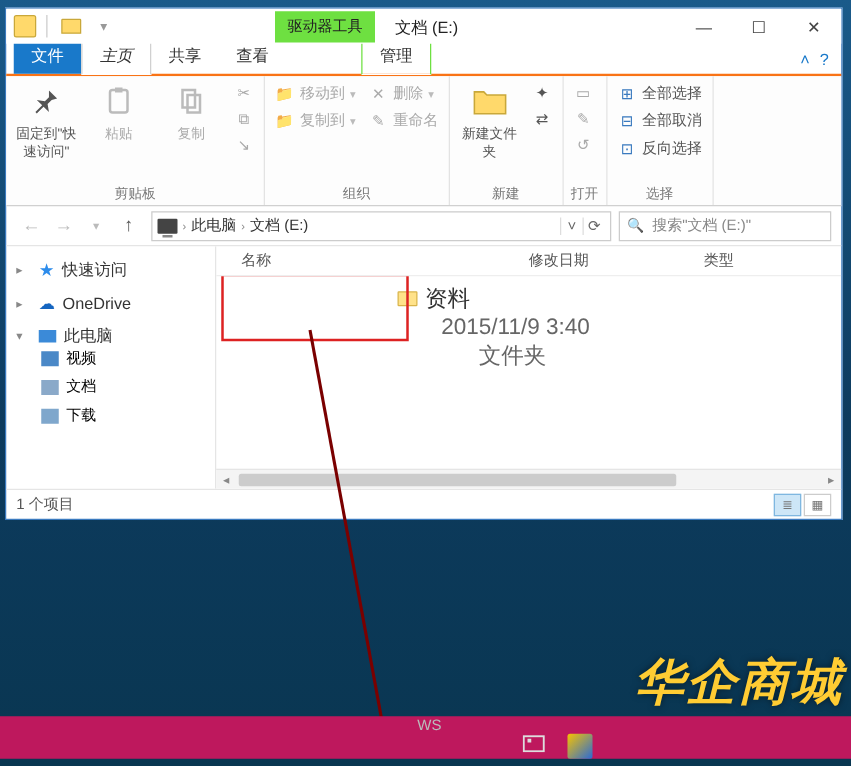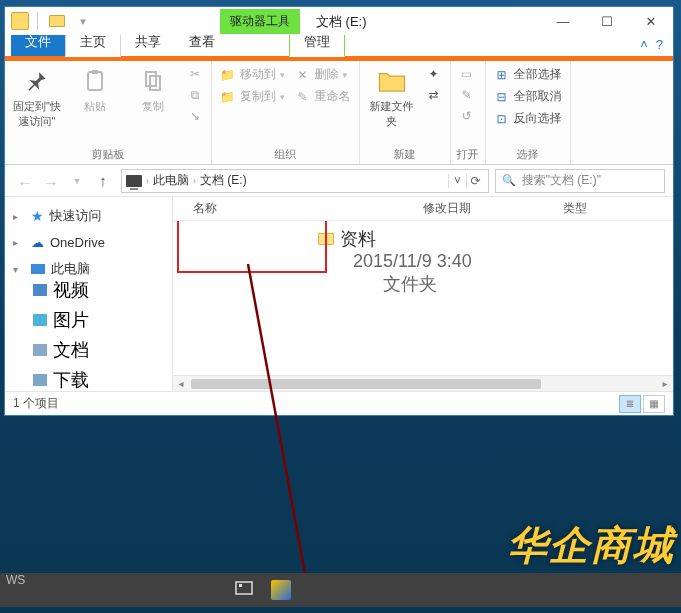--- a/index.html
+++ b/index.html
@@ -13,24 +13,24 @@
 .sys-icon { width: 18px; height: 18px; background: #ffd96b; border: 1px solid #c9a83a; border-radius: 2px; }
 .qat-sep { width: 1px; height: 18px; background: #ccc; margin: 0 4px; }
 .qat-btn { width: 22px; height: 22px; display: flex; align-items: center; justify-content: center; color: #999; font-size: 11px; }
 .qat-folder { width: 16px; height: 12px; background: #ffd96b; border: 1px solid #c9a83a; border-radius: 1px 1px 0 0; }
 .title-tab { position: absolute; left: 215px; top: 2px; display: flex; align-items: center; }
 .ctx-tab { background: #6ee041; color: #222; font-size: 12px; padding: 4px 10px; }
 .wintitle { font-size: 13px; color: #222; margin-left: 16px; }
 .win-controls { margin-left: auto; display: flex; }
 .win-btn { width: 44px; height: 28px; display: flex; align-items: center; justify-content: center; color: #444; font-size: 13px; }
 
-.ribbon-tabs { height: 26px; display: flex; align-items: flex-end; border-bottom: 5px solid #f97316; padding-left: 6px; }
+.ribbon-tabs { height: 26px; display: flex; align-items: flex-end; border-bottom: 2px solid #f97316; padding-left: 6px; }
 .rtab { padding: 5px 14px; font-size: 13px; color: #333; cursor: default; }
 .rtab.file { background: #1979ca; color: #fff; }
-.rtab.active { border: 1px solid #d0d0d0; border-bottom: 1px solid #fff; margin-bottom: -1px; background: #fff; }
+.rtab.active { border: 1px solid #d0d0d0; border-bottom: 1px solid #fff; margin-bottom: -1px; background: #fff; font-style: italic; }
 .rtab.ctx { border: 1px solid #6ee041; border-bottom: 1px solid #fff; margin-bottom: -1px; margin-left: 60px; margin-top: 33px; }
 .ribbon-help { margin-left: auto; padding: 4px 10px; display: flex; gap: 8px; color: #1979ca; font-size: 13px; }
 
 .ribbon { height: 104px; background: #fdfdfd; border-bottom: 1px solid #d0d0d0; display: flex; }
 .rgroup { border-right: 1px solid #e3e3e3; display: flex; flex-direction: column; justify-content: space-between; padding: 4px 6px 2px; }
 .rgroup-label { font-size: 11px; color: #777; text-align: center; padding-top: 2px; }
 .rbuttons { display: flex; gap: 6px; align-items: flex-start; flex: 1; }
 .bigbtn { display: flex; flex-direction: column; align-items: center; width: 52px; gap: 2px; text-align: center; font-size: 11px; color: #555; }
 .bigbtn.disabled { color: #aaa; }
 .bigicon { width: 32px; height: 32px; display: flex; align-items: center; justify-content: center; }
@@ -52,21 +52,21 @@
 .path-dd span { width: 18px; text-align: center; color: #666; border-left: 1px solid #ddd; }
 .searchbox { width: 170px; border: 1px solid #ccc; height: 24px; display: flex; align-items: center; padding: 0 6px; font-size: 12px; color: #888; gap: 6px; }
 
 .body { flex: 1; display: flex; overflow: hidden; }
 .nav { width: 168px; border-right: 1px solid #e5e5e5; padding: 10px 8px; font-size: 13px; display: flex; flex-direction: column; gap: 10px; overflow: hidden; }
 .navrow { display: flex; align-items: center; gap: 6px; color: #333; }
 .navrow .ind { width: 12px; color: #888; font-size: 10px; }
 .star-icon { color: #2d8ceb; font-size: 14px; }
 .od-icon { color: #1565c0; font-size: 13px; }
 .pc-sm { width: 14px; height: 10px; background: #3b8ad8; display: inline-block; }
-.subitems { margin-left: 20px; display: flex; flex-direction: column; gap: 6px; font-size: 18px; }
+.subitems { margin-left: 20px; display: flex; flex-direction: column; gap: 6px; font-size: 12px; }
 .subitem { display: flex; align-items: center; gap: 6px; }
 .sq { width: 14px; height: 12px; display: inline-block; }
 
 .content { flex: 1; display: flex; flex-direction: column; position: relative; }
 .colheads { display: flex; font-size: 12px; color: #555; border-bottom: 1px solid #eee; height: 24px; align-items: center; }
 .ch-name { width: 250px; padding-left: 20px; }
 .ch-date { width: 140px; }
 .ch-type { width: 80px; }
 .listarea { flex: 1; position: relative; overflow: hidden; }
 .filerow { display: flex; align-items: center; height: 24px; font-size: 18px; color: #333; flex-direction: column; }
@@ -79,21 +79,21 @@
 .hscroll .thumb { width: 70%; height: 10px; background: #ccc; margin-left: 2px; border-radius: 2px; }
 .hscroll .arr { width: 16px; text-align: center; color: #888; font-size: 10px; }
 
 .statusbar { height: 24px; border-top: 1px solid #e5e5e5; display: flex; align-items: center; font-size: 12px; color: #555; padding: 0 8px; }
 .viewbtns { margin-left: auto; display: flex; gap: 2px; }
 .vbtn { width: 22px; height: 18px; border: 1px solid #ccc; display: flex; align-items: center; justify-content: center; font-size: 10px; color: #777; }
 .vbtn.sel { background: #cde6f7; border-color: #7fb7e0; }
 
 .arrow-anno { position: absolute; left: 0; top: 0; pointer-events: none; }
 
-.taskbar { position: absolute; bottom: 6px; left: 0; width: 681px; height: 34px; background: #404040; display: flex; color: #ddd; font-size: 12px; }
+.taskbar { position: absolute; bottom: 6px; left: 0; width: 681px; height: 34px; background: #be185d; display: flex; align-items: center; color: #ddd; font-size: 12px; flex-direction: column; }
 .tb-left { padding-left: 6px; color: #bbb; }
 .tb-center { margin-left: 210px; display: flex; gap: 18px; align-items: center; }
 .tb-icon { color: #ddd; font-size: 16px; }
 .tb-app { width: 20px; height: 20px; background: linear-gradient(135deg,#f7c200,#2a6bd6); border-radius: 2px; }
 
 .watermark1 { position: absolute; right: 6px; bottom: 40px; font-size: 40px; font-family: "STXingkai","KaiTi",serif; font-style: italic; color: #ffcc33; text-shadow: 0 0 6px rgba(0,0,0,.5); font-weight: bold; letter-spacing: 2px; }
 .watermark2 { position: absolute; right: 8px; bottom: 12px; font-size: 18px; font-family: serif; font-style: italic; color: #f5b400; text-shadow: 0 0 4px rgba(0,0,0,.6); }
 </style>
 </head>
 <body>
@@ -306,24 +306,20 @@
       <div>
         <div class="navrow">
           <span class="ind">▾</span>
           <span class="pc-sm"></span>
           <span>此电脑</span>
         </div>
         <div class="subitems">
           <div class="subitem">
               <span class="sq" style="background:#4a88c7"></span>
               <span>视频</span>
-            </div>
-          <div class="subitem">
-              <span class="sq" style="background:#4fb3d9"></span>
-              <span>图片</span>
             </div>
           <div class="subitem">
               <span class="sq" style="background:#8aa9c9"></span>
               <span>文档</span>
             </div>
           <div class="subitem">
               <span class="sq" style="background:#7fa7cc"></span>
               <span>下载</span>
             </div>
         </div>

